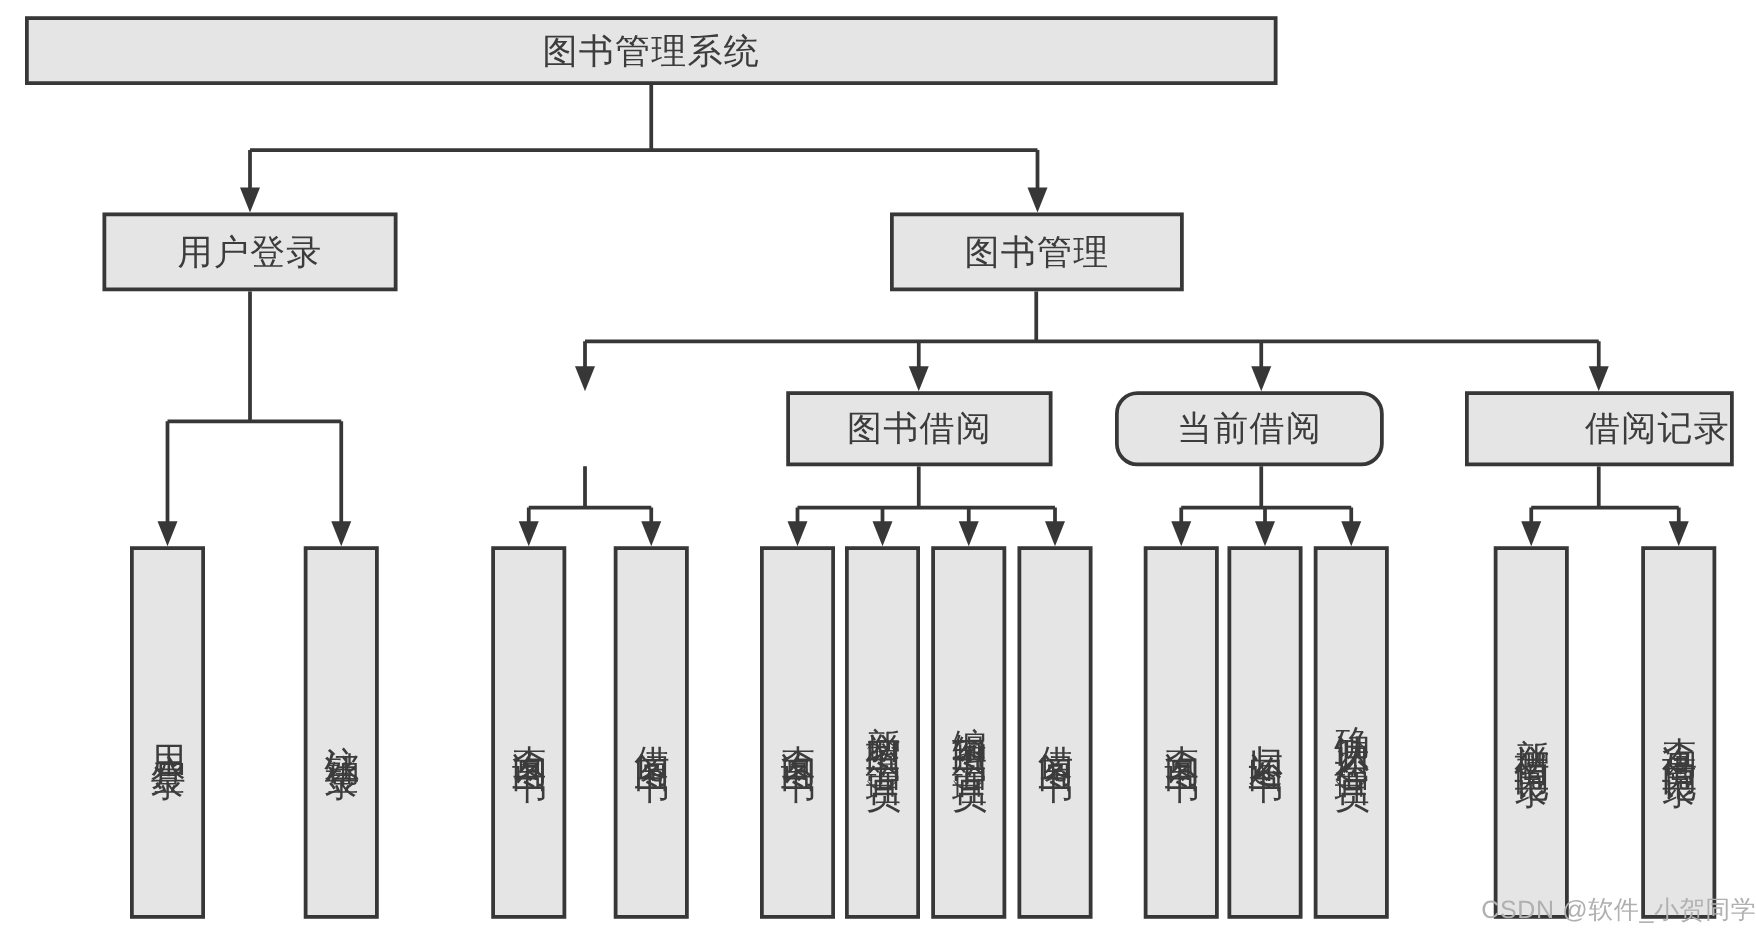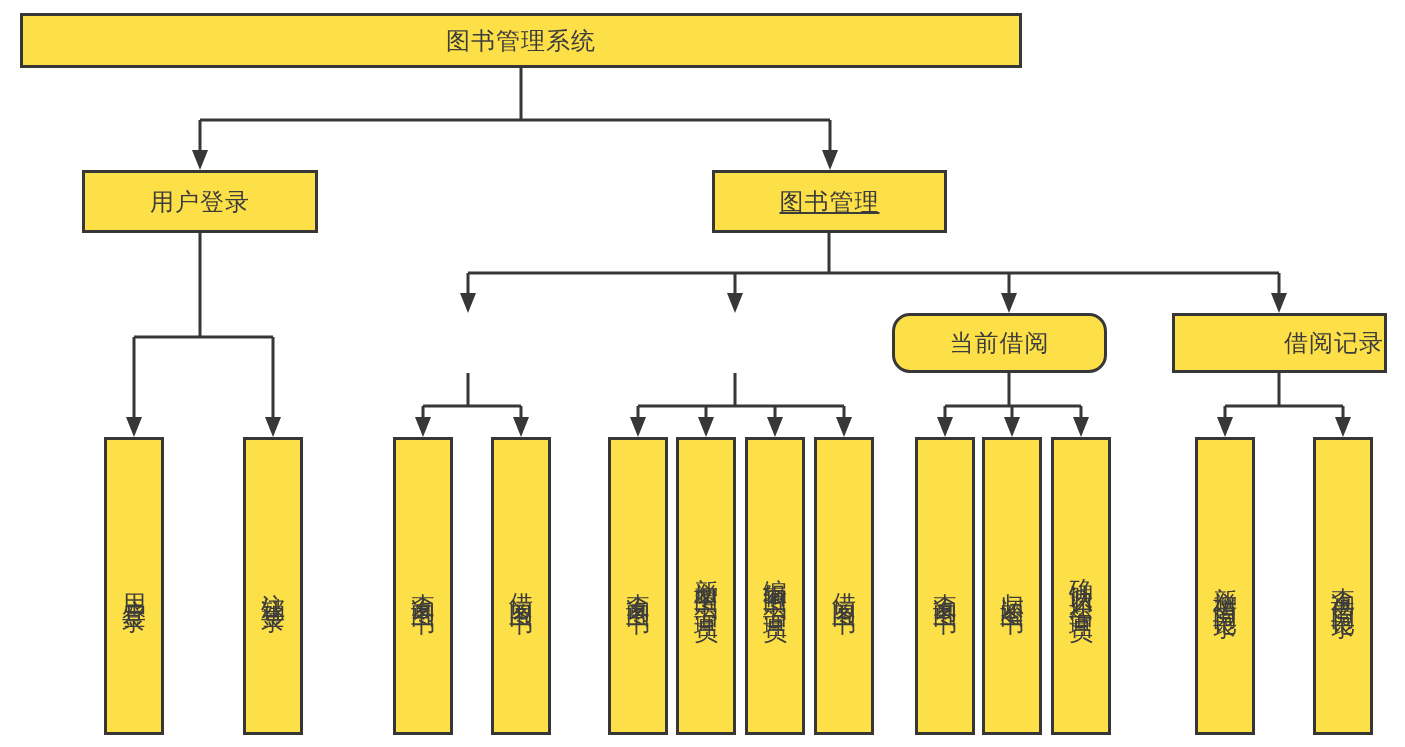--- a/index.html
+++ b/index.html
@@ -12,27 +12,27 @@
     font-family: "Liberation Sans", sans-serif;
   }
   svg.connectors {
     position: absolute;
     left: 0; top: 0;
     width: 1405px; height: 747px;
   }
   .node {
     position: absolute;
     box-sizing: border-box;
-    background: #fde047;
+    background: #e5e5e5;
     border: 3px solid #373737;
     display: flex;
     align-items: center;
     justify-content: center;
     color: #3c3c3c;
-    font-size: 24px;
+    font-size: 28px;
   }
   .node.h span {
     white-space: nowrap;
     letter-spacing: 1px;
   }
   .node.v {
     top: 437px;
     width: 60px;
     height: 298px;
   }
@@ -105,24 +105,27 @@
     </g>
   </svg>
 
   <div class="node h" style="left:20px; top:13px; width:1002px; height:55px;">
     <span>图书管理系统</span>
   </div>
 
   <div class="node h" style="left:82px; top:170px; width:236px; height:63px;">
     <span>用户登录</span>
   </div>
-  <div class="node h" style="left:712px; top:170px; width:235px; height:63px;text-decoration:underline;">
+  <div class="node h" style="left:712px; top:170px; width:235px; height:63px;">
     <span>图书管理</span>
   </div>
 
+  <div class="node h" style="left:629px; top:313px; width:213px; height:60px;">
+    <span>图书借阅</span>
+  </div>
   <div class="node h" style="left:892px; top:313px; width:215px; height:60px;border-radius:18px;">
     <span>当前借阅</span>
   </div>
   <div class="node h" style="left:1172px; top:313px; width:215px; height:60px;justify-content:flex-end;">
     <span>借阅记录</span>
   </div>
 
   <div class="node v" style="left:104px;">
     <span>用户登录</span>
   </div>
@@ -156,14 +159,15 @@
   <div class="node v" style="left:1051px;">
     <span>确认归还（管理员）</span>
   </div>
   <div class="node v" style="left:1195px;">
     <span>新增借阅记录</span>
   </div>
   <div class="node v" style="left:1313px;">
     <span>查询借阅记录</span>
   </div>
 
+  <div class="watermark">CSDN @软件_小贺同学</div>
 
 </div>
 
 </body></html>

